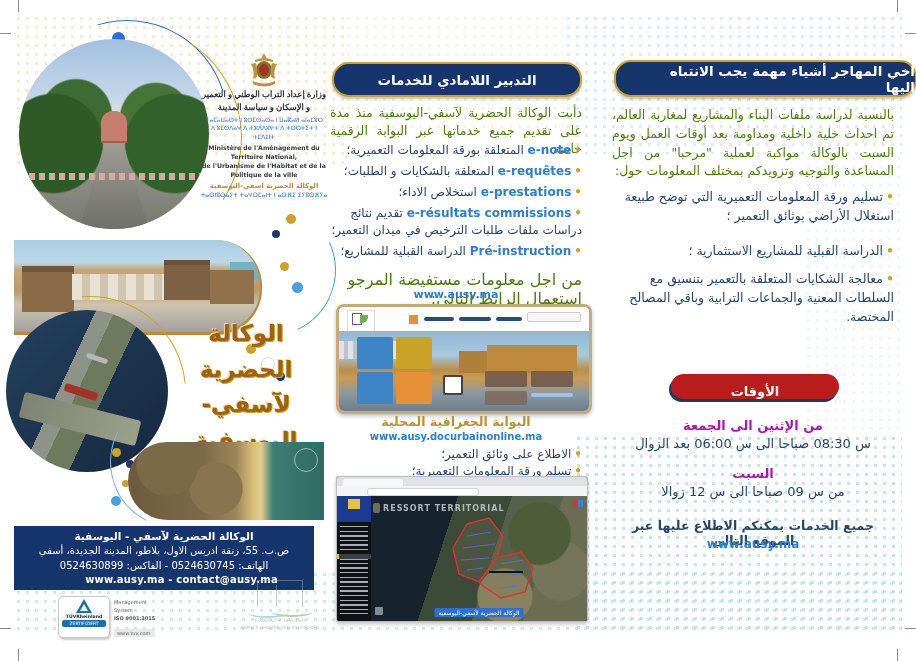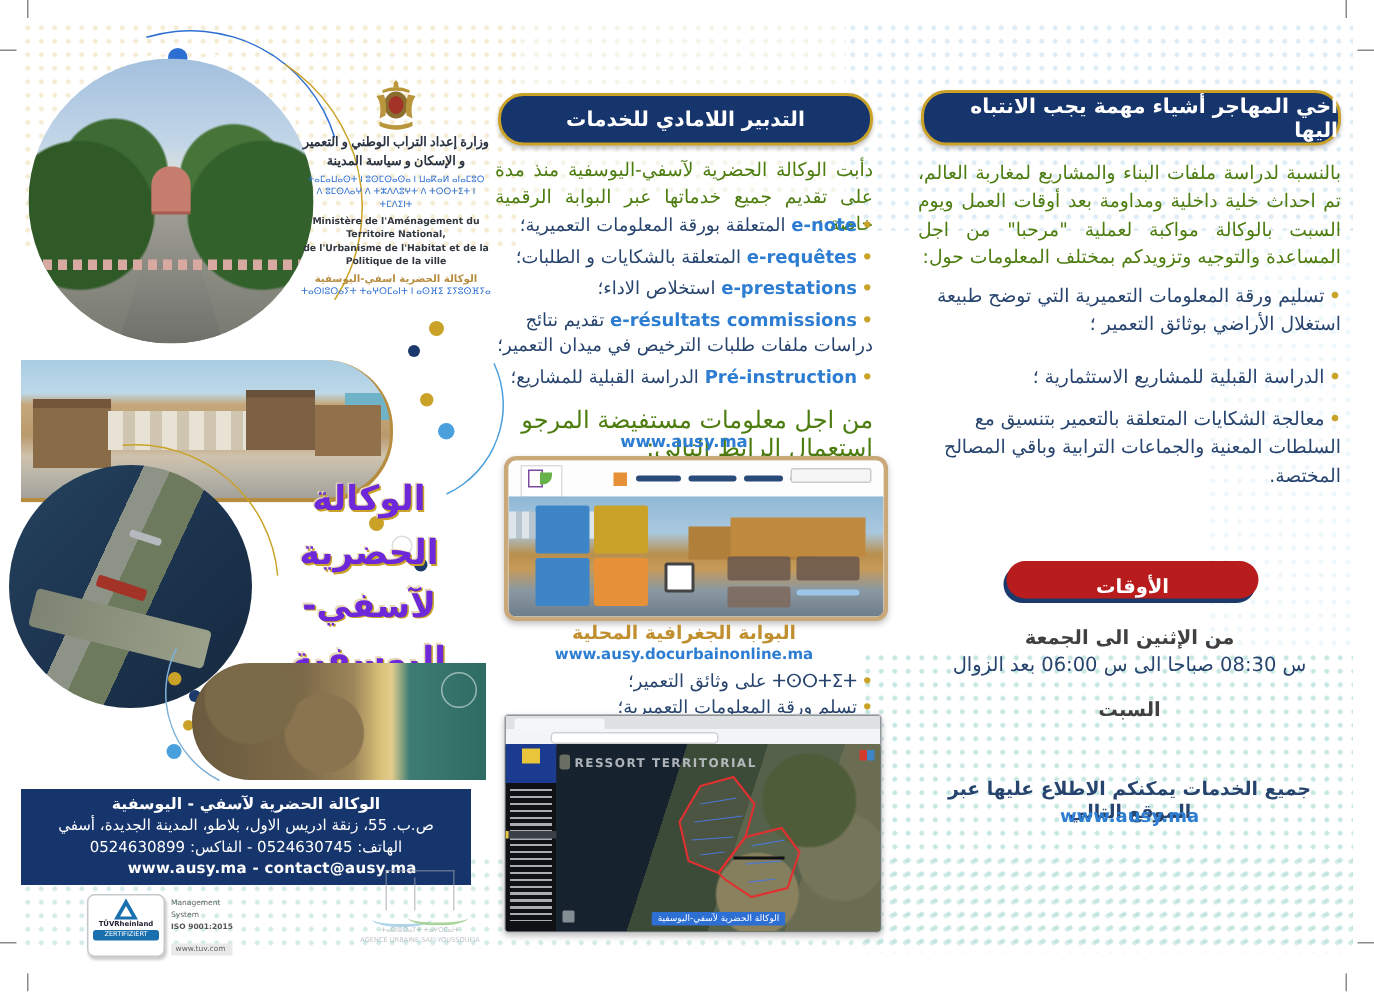--- a/index.html
+++ b/index.html
@@ -80,21 +80,21 @@
       radial-gradient(circle at 45% 60%, #8a7450 0 22%, transparent 23%),
       linear-gradient(90deg,#6b5a3e 0%,#7d6a49 38%,#9c8659 55%,#d9c078 64%,#e2cd8d 68%,#3e7d74 74%,#2e6b63 100%);
   }
   .stamp{position:absolute;right:6px;top:6px;width:22px;height:22px;border-radius:50%;border:1px solid #dfe8e5;opacity:.6;}
 
   .decor-dot{position:absolute;border-radius:50%;}
   .decor-arc{position:absolute;border-radius:50%;border:1.5px solid transparent;}
 
   .agency-title{
     position:absolute;left:150px;top:302px;width:164px;text-align:center;
-    color:#6d28d9;font-weight:bold;font-size:23px;line-height:1.55;
+    color:#a16207;font-weight:bold;font-size:23px;line-height:1.55;
     text-shadow:1px 1px 0 #c9a227, -1px -1px 0 #e6d9b8;
   }
 
   .contact-box{
     position:absolute;left:0;top:512px;width:300px;height:64px;background:#16356d;color:#fff;
     display:flex;flex-direction:column;align-items:center;justify-content:center;gap:1px;
     font-size:10px;line-height:1.35;text-align:center;
   }
   .contact-box .l1{font-weight:bold;font-size:10.5px;}
   .contact-box .l4{font-weight:bold;letter-spacing:.2px;margin-left:35px;}
@@ -192,21 +192,21 @@
   .s2-labelicon{position:absolute;left:2px;top:7px;width:7px;height:10px;background:#6a6f63;border-radius:2px;}
   .s2-legend{position:absolute;right:4px;top:4px;width:10px;height:7px;background:linear-gradient(90deg,#d23b2e 0 50%,#3d85c6 50%);}
   .s2-caption{position:absolute;left:50%;bottom:4px;transform:translateX(-50%);background:#2d6fd2;color:#fff;font-size:6px;padding:1px 4px;border-radius:1px;white-space:nowrap;}
   .s2-scale{position:absolute;left:4px;bottom:6px;width:8px;height:8px;background:#cfd3d8;opacity:.6;border-radius:1px;}
 
   
   .right-intro{position:absolute;left:598px;top:92px;width:282px;font-size:12.5px;line-height:1.5;text-align:justify;}
   .rb{position:absolute;left:598px;width:282px;direction:rtl;text-align:right;font-size:12.5px;line-height:1.5;color:#27446e;}
   .rb .bullet{color:#c9a227;font-weight:bold;margin-left:3px;}
   .sched{position:absolute;left:598px;width:282px;text-align:center;}
-  .sched.glabel{color:#404040;font-weight:bold;font-size:13px;}
+  .sched.glabel{color:#a21caf;font-weight:bold;font-size:13px;}
   .sched.hours{color:#27446e;font-size:13px;}
   .sched.note{color:#27446e;font-weight:bold;font-size:12.5px;}
   .sched.url{color:#2d7dd2;font-weight:bold;font-size:12px;}
 </style>
 </head>
 <body>
 
 <div class="crop v" style="left:18px;top:0;"></div>
 <div class="crop h" style="left:0;top:33px;"></div>
 <div class="crop v" style="left:897px;top:0;"></div>
@@ -378,21 +378,21 @@
       <div class="tile t-br3"></div>
       <div class="tile t-link"></div>
     </div>
   </div>
 
   <div class="mid-caption rtl">البوابة الجغرافية المحلية</div>
   <div class="mid-url2">www.ausy.docurbainonline.ma</div>
 
   <div class="geo-bullets">
     <div class="geo-b">
-      <span class="bullet">•</span><span>ⵜⵙⵔⵜⵉⵜ على وثائق التعمير؛</span>
+      <span class="bullet">•</span><span>الاطلاع على وثائق التعمير؛</span>
     </div>
     <div class="geo-b">
       <span class="bullet">•</span><span>تسلم ورقة المعلومات التعميرية؛</span>
     </div>
   </div>
 
   <div class="shot2">
     <div class="s2-tabbar">
       <div class="s2-tab"></div>
     </div>
@@ -414,21 +414,21 @@
         <path d="M96 28 L118 22 L132 40 L126 62 L108 86 L88 78 L82 52 Z" fill="rgba(120,120,90,.25)" stroke="#e03030" stroke-width="1.4"></path>
         <path d="M126 62 L150 56 L162 72 L154 96 L130 102 L112 90 L108 86 Z" fill="rgba(120,120,90,.2)" stroke="#e03030" stroke-width="1.4"></path>
         <path d="M96 40 L120 36 M92 52 L124 48 M90 64 L118 62 M96 74 L112 72 M130 68 L152 64 M126 80 L150 78 M128 92 L146 90" stroke="#4a78d8" stroke-width=".8" fill="none"></path>
         <path d="M118 76 L152 76" stroke="#111" stroke-width="2"></path>
       </svg>
       <div class="s2-scale"></div>
       <div class="s2-caption rtl">الوكالة الحضرية لآسفي-اليوسفية</div>
     </div>
   </div>
 
-  <div class="badge" style="left:600px;top:46px;width:276px;height:33px;">
+  <div class="badge" style="left:600px;top:46px;width:276px;height:33px;padding-left:23px;">
     <span class="rtl">اخي المهاجر أشياء مهمة يجب الانتباه اليها</span>
   </div>
 
   <div class="right-intro rtl navy">بالنسبة لدراسة ملفات البناء والمشاريع لمغاربة العالم، تم احداث خلية داخلية ومداومة بعد أوقات العمل ويوم السبت بالوكالة مواكبة لعملية "مرحبا" من اجل المساعدة والتوجيه وتزويدكم بمختلف المعلومات حول:</div>
 
   <div class="rb" style="top:174px;">
     <span class="bullet">•</span><span>تسليم ورقة المعلومات التعميرية التي توضح طبيعة استغلال الأراضي بوثائق التعمير ؛</span>
   </div>
   <div class="rb" style="top:228px;">
     <span class="bullet">•</span><span>الدراسة القبلية للمشاريع الاستثمارية ؛</span>
@@ -437,16 +437,17 @@
     <span class="bullet">•</span><span>معالجة الشكايات المتعلقة بالتعمير بتنسيق مع السلطات المعنية والجماعات الترابية وباقي المصالح المختصة.</span>
   </div>
 
   <div class="pill-times" style="left:657px;top:360px;width:168px;height:25px;">
     <span class="rtl">الأوقات</span>
   </div>
 
   <div class="sched glabel rtl" style="top:404px;">من الإثنين الى الجمعة</div>
   <div class="sched hours rtl" style="top:422px;">س 08:30 صباحا الى س 06:00 بعد الزوال</div>
   <div class="sched glabel rtl" style="top:452px;">السبت</div>
+  <div class="sched hours rtl" style="top:470px;">من س 09 صباحا الى س 12 زوالا</div>
   <div class="sched note rtl" style="top:504px;">جميع الخدمات يمكنكم الاطلاع عليها عبر الموقع التالي</div>
   <div class="sched url" style="top:523px;">www.ausy.ma</div>
 
 </div>
 
 </body></html>

